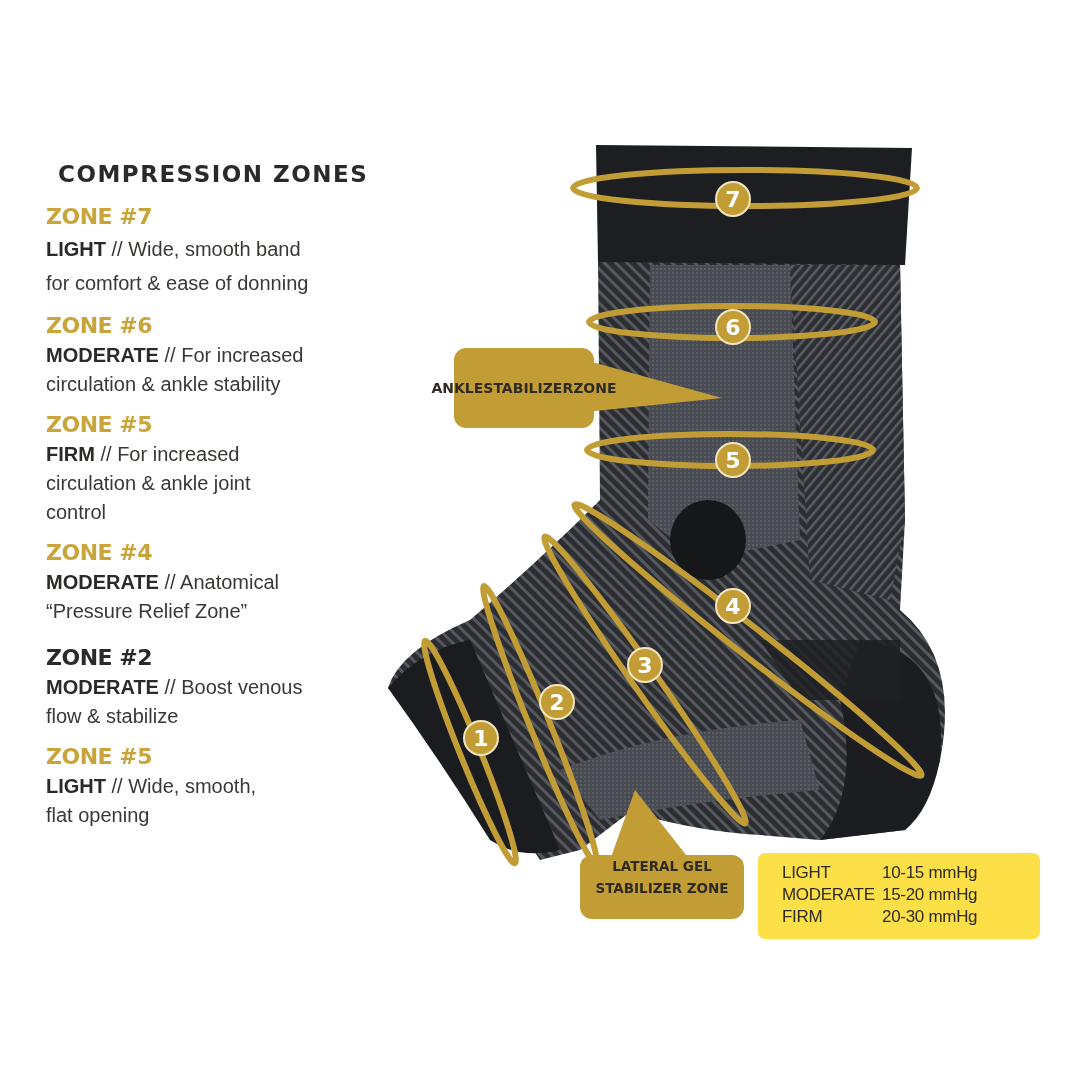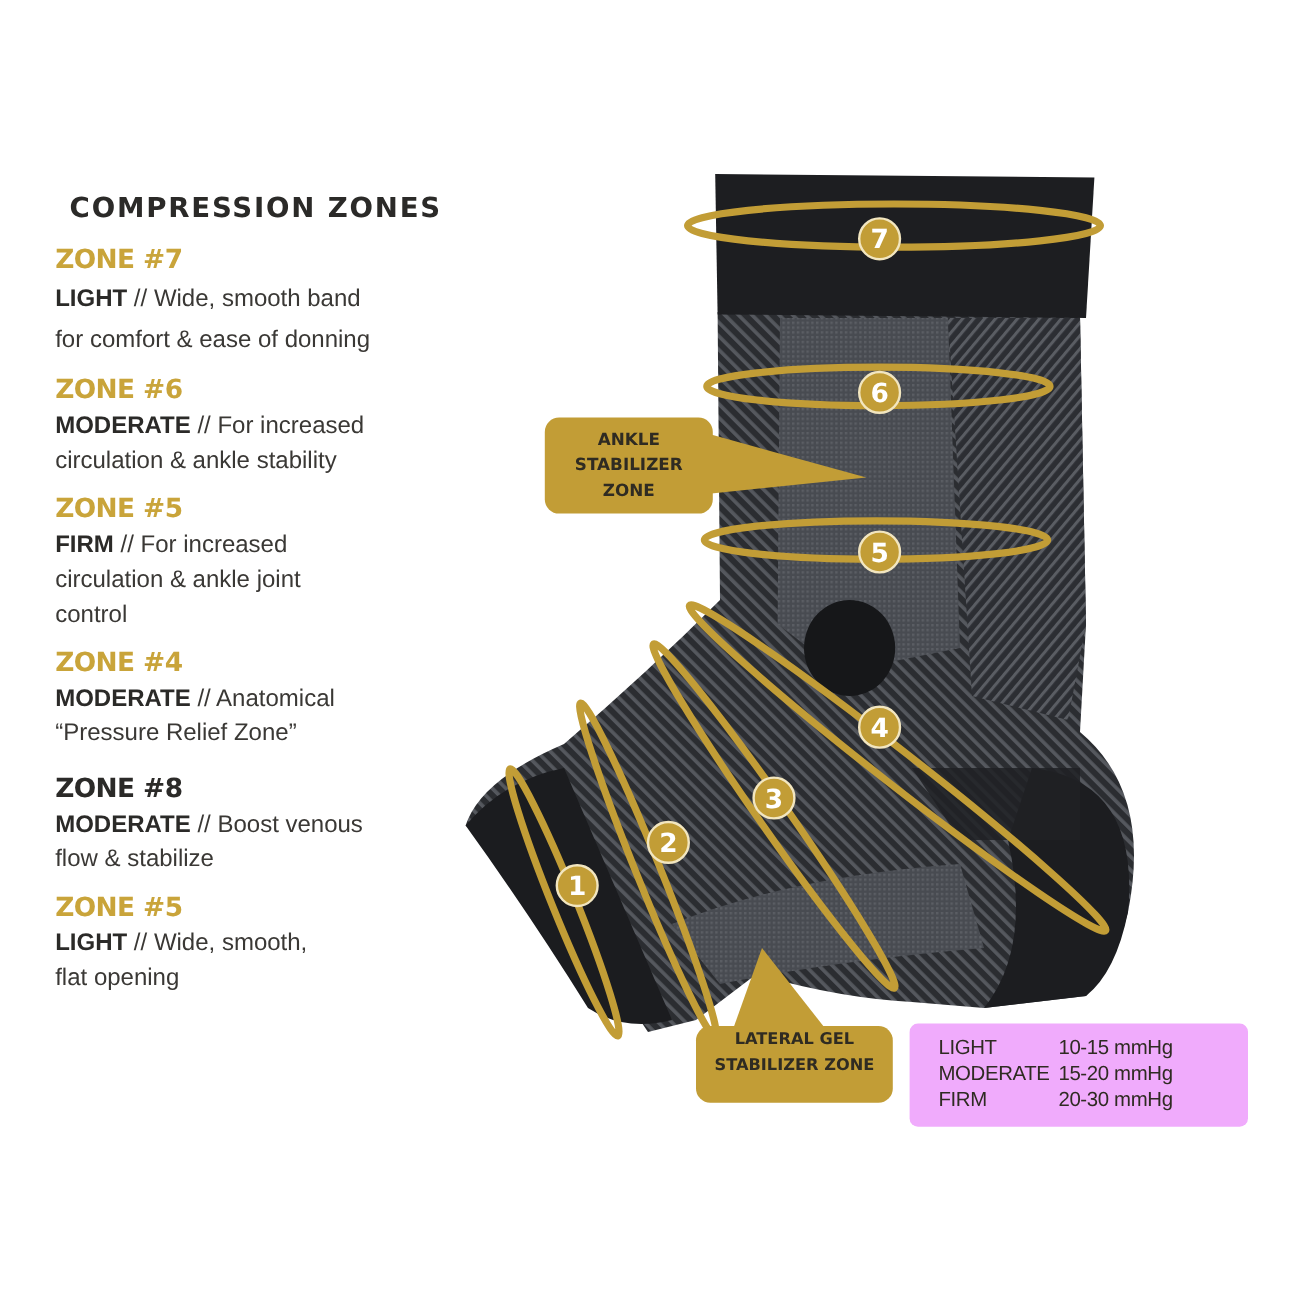--- a/index.html
+++ b/index.html
@@ -11,29 +11,29 @@
   .zone { margin-top:5px; }
   .zone-title { font-family:"DejaVu Sans", sans-serif; font-weight:bold; font-size:22px; letter-spacing:-0.5px;
                 line-height:30px; }
   .zone-title.gold { color:#c9a43a; }
   .zone-title.dark { color:#2b2a28; }
   .zone-desc { font-size:20px; line-height:29px; color:#3a3835; }
   .zone-desc b { font-weight:bold; color:#2b2a28; } 
   .gap { height:6px; }
   svg.fig { position:absolute; left:0; top:0; }
   .callout-ankle { position:absolute; left:454px; top:348px; width:140px; height:80px;
-                   background:#c29d36; border-radius:12px; display:flex; flex-direction:column;
+                   background:#c29d36; border-radius:12px; display:flex; flex-direction:row;
                    align-items:center; justify-content:center; text-align:center;
                    font-family:"DejaVu Sans", sans-serif; font-weight:bold; font-size:14px; line-height:21px; color:#2f2b22; }
   .callout-gel { position:absolute; left:580px; top:855px; width:164px; height:64px;
                  background:#c29d36; border-radius:12px; display:flex; flex-direction:column;
                  align-items:center; text-align:center;
                  font-family:"DejaVu Sans", sans-serif; font-weight:bold; font-size:13.5px; line-height:22px; color:#2f2b22; }
   .legend { position:absolute; left:758px; top:853px; width:282px; height:86px;
-            background:#f0abfc; border-radius:7px; }
+            background:#fde047; border-radius:7px; }
   .legend-row { position:absolute; left:24px; font-size:17px; line-height:22px; color:#2f2b22; }
   .legend-row .lv { display:inline-block; width:100px; letter-spacing:-0.3px; }
   .legend-row .rg { display:inline-block; letter-spacing:-0.3px; }
 </style>
 </head>
 <body>
 
 <div class="left">
   <h1 class="main-title">COMPRESSION ZONES</h1>
 
@@ -70,21 +70,21 @@
     <div class="zone-desc">
       <b>MODERATE</b><span> // </span><span>Anatomical</span><br>
       <span>“Pressure Relief Zone”</span>
     </div>
   </div>
   <div class="gap"></div>
 
   <div class="gap"></div>
 
   <div class="zone">
-    <div class="zone-title dark">ZONE #8</div>
+    <div class="zone-title dark">ZONE #2</div>
     <div class="zone-desc">
       <b>MODERATE</b><span> // </span><span>Boost venous</span><br>
       <span>flow &amp; stabilize</span>
     </div>
   </div>
   <div class="gap"></div>
 
   <div class="zone">
     <div class="zone-title gold">ZONE #5</div>
     <div class="zone-desc">

